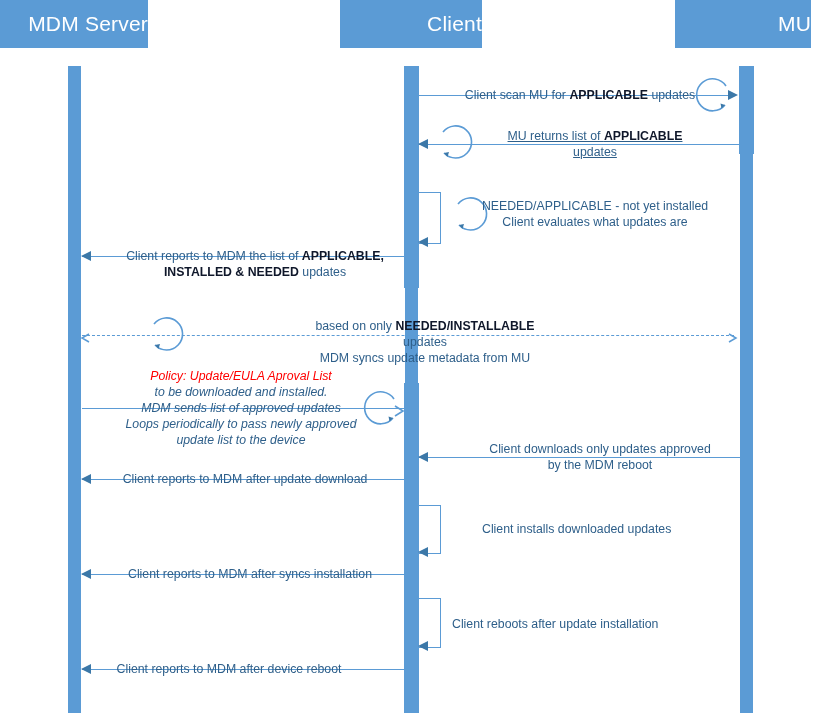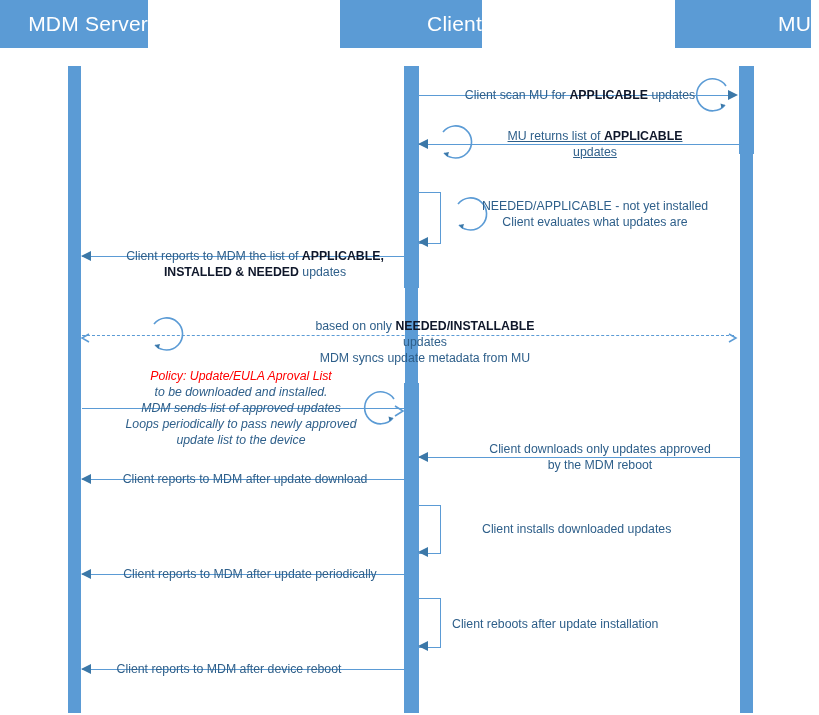--- a/index.html
+++ b/index.html
@@ -148,21 +148,21 @@
   <div class="msg-line" style="left:82px; top:479px; width:322px;"></div>
   <div class="arrow-head left" style="left:81px; top:474px;"></div>
   <div class="label" style="left:110px; top:471px; width:270px;"><div><span>Client reports to MDM after update download</span></div></div>
 
   <div class="selfbox" style="left:418px; top:505px; width:22px; height:47px;"></div>
   <div class="arrow-head left" style="left:418px; top:547px;"></div>
   <div class="label" style="left:448px; top:521px; width:220px; text-align:left;margin-left:34px;"><div><span>Client installs downloaded updates</span></div></div>
 
   <div class="msg-line" style="left:82px; top:574px; width:322px;"></div>
   <div class="arrow-head left" style="left:81px; top:569px;"></div>
-  <div class="label" style="left:110px; top:566px; width:280px;"><div><span>Client reports to MDM after update periodically</span></div></div>
+  <div class="label" style="left:110px; top:566px; width:280px;"><div><span>Client reports to MDM after syncs installation</span></div></div>
 
   <div class="selfbox" style="left:418px; top:598px; width:22px; height:48px;"></div>
   <div class="arrow-head left" style="left:418px; top:641px;"></div>
   <div class="label" style="left:452px; top:616px; width:230px; text-align:left;"><div><span>Client reboots after update installation</span></div></div>
 
   <div class="msg-line" style="left:82px; top:669px; width:322px;"></div>
   <div class="arrow-head left" style="left:81px; top:664px;"></div>
   <div class="label" style="left:94px; top:661px; width:270px;"><div><span>Client reports to MDM after device reboot</span></div></div>
 
 </div>

